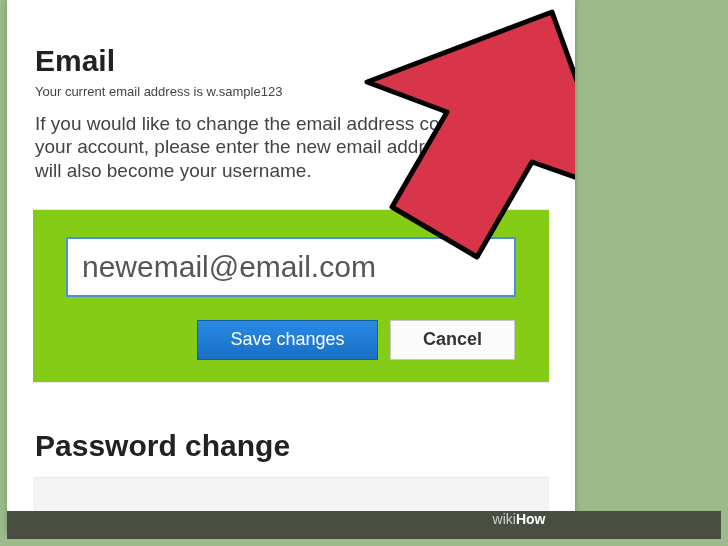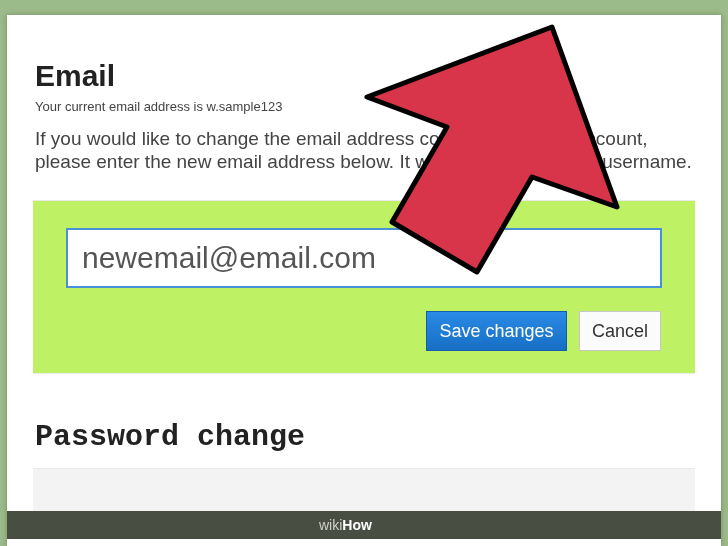--- a/index.html
+++ b/index.html
@@ -4,22 +4,22 @@
 <style>
   * { box-sizing: border-box; margin: 0; padding: 0; }
   html, body { width: 728px; height: 546px; overflow: hidden; }
   body {
     font-family: "Trebuchet MS", "Lucida Sans Unicode", Arial, sans-serif;
     background: #9cbb8a;
     position: relative;
   }
   .canvas {
     position: absolute;
-    left: 7px; top: 15px;
-    width: 714px; height: 532px;
+    left: 7px; top: 0;
+    width: 568px; height: 532px;
     background: #ffffff;
     box-shadow: 0 0 6px rgba(0,0,0,0.25);
     overflow: hidden;
   }
   .content {
     padding: 44px 28px 0 28px;
     color: #333;
   }
   h2.section-title {
     font-size: 30px;
@@ -34,21 +34,21 @@
     line-height: 1.2;
   }
   .explain {
     font-size: 19px;
     color: #444;
     line-height: 1.25;
     margin-bottom: 26px;
     max-width: 660px;
   }
   .form-box {
-    background: #bef264;
+    background: #84cc16;
     margin: 0 -2px;
     padding: 28px 34px 22px 34px;
     border-top: 1px solid #e9e9e9;
     border-bottom: 1px solid #e9e9e9;
   }
   .email-input {
     width: 100%;
     height: 58px;
     font-size: 30px;
     padding: 6px 14px;
@@ -59,42 +59,42 @@
     background: #fff;
     font-family: Arial, sans-serif;
   }
   .btn-row {
     margin-top: 24px;
     text-align: right;
   }
   .btn {
     display: inline-block;
     height: 40px;
-    padding: 0 12px;
+    padding: 0 32px;
     font-size: 18px;
     border: 1px solid;
     cursor: pointer;
     vertical-align: middle;
     font-family: Arial, sans-serif;
   }
   .btn-primary {
     background: #1e7ad4;
     background: linear-gradient(#2a8ae6, #176fc5);
     color: #fff;
     border-color: #125ea8;
     margin-right: 8px;
   }
   .btn-secondary {
     background: #fbfbfb;
     color: #333;
     border-color: #c7c7c7;
+    font-weight: bold;
   }
   .password-section {
     margin-top: 46px;
-    font-family: Liberation Mono, monospace;
   }
   .password-box {
     background: #f3f3f3;
     margin: 14px -2px 0 -2px;
     padding: 20px 34px;
     border-top: 1px solid #e9e9e9;
     height: 50px;
   }
 
   
@@ -113,20 +113,21 @@
     left: 7px; bottom: 7px;
     width: 714px;
     height: 28px;
     background: #494e43;
     color: #fff;
     font-family: Arial, sans-serif;
     font-size: 14px;
     display: flex;
     align-items: center;
     padding-left: 312px;
+    flex-direction: column;
   }
   .caption-bar .brand {
     color: #cfd0c9;
     margin-right: 2px;
   }
   .caption-bar .brand b { color: #fff; }
 </style>
 </head>
 <body>
 

